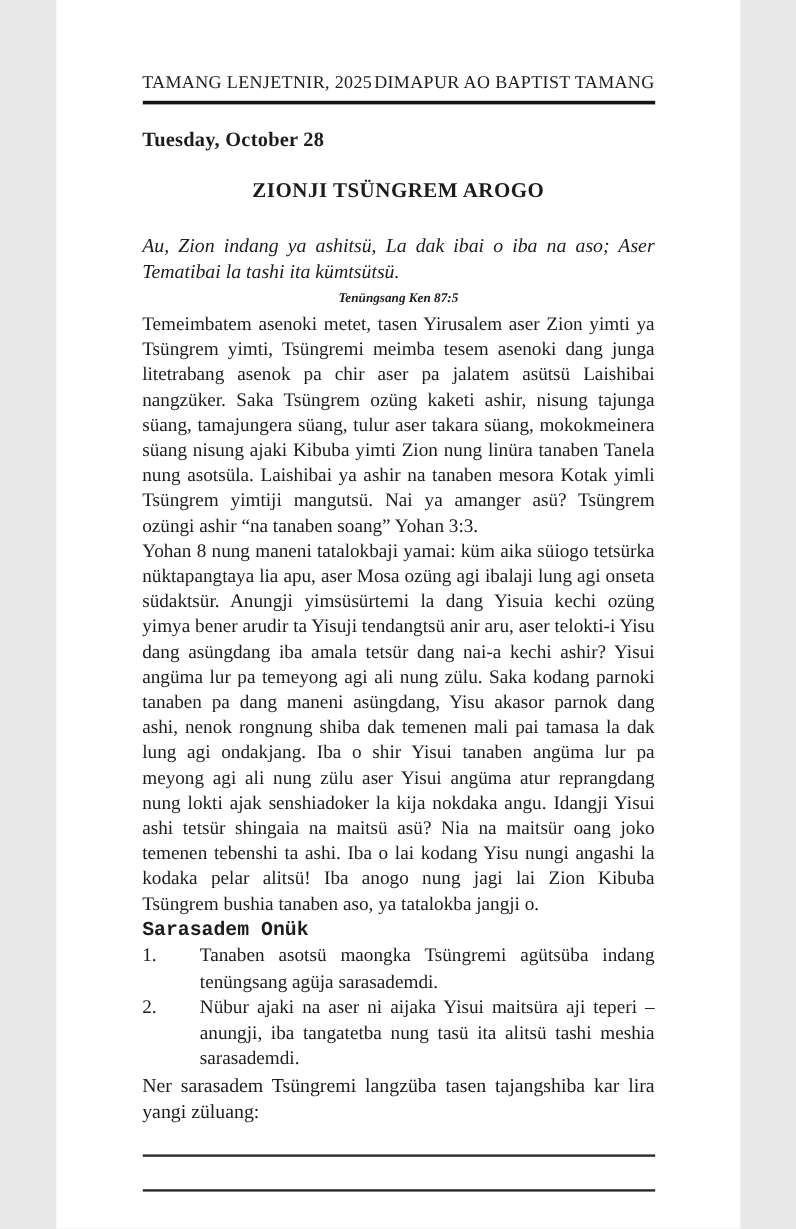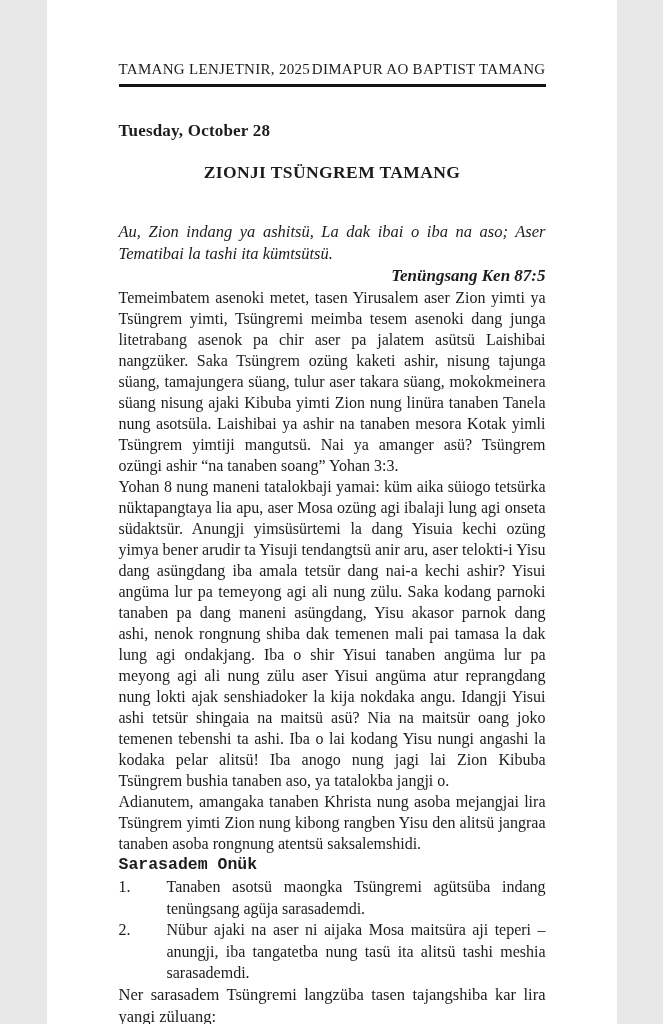--- a/index.html
+++ b/index.html
@@ -19,45 +19,45 @@
     display: flex;
     justify-content: space-between;
     align-items: baseline;
     font-size: 15px;
     line-height: 19px;
     letter-spacing: 0.3px;
     padding-bottom: 5px;
     border-bottom: 3px solid #141414;
   }
   .date-line {
-    margin-top: 34px;
+    margin-top: 20px;
     font-size: 17px;
     font-weight: bold;
     letter-spacing: 0.2px;
   }
   .page-title {
     margin-top: 21px;
     text-align: center;
     font-size: 17.5px;
     font-weight: bold;
     letter-spacing: 0.4px;
   }
   .verse {
-    margin-top: 38px;
+    margin-top: 25px;
     font-style: italic;
     font-size: 16.5px;
     line-height: 22px;
     text-align: justify;
   }
   .verse-ref {
-    font-size: 17px;
+    font-size: 11px;
     font-weight: bold;
     font-style: italic;
     line-height: 22px;
-    text-align: right;
+    text-align: center;
   }
   .body-text p {
     font-size: 16px;
     line-height: 21px;
     text-align: justify;
   }
   .section-heading {
     font-size: 16.5px;
     font-weight: bold;
     line-height: 22px;
@@ -94,42 +94,41 @@
 
 <div class="page">
 
   <div class="masthead">
     <span>TAMANG LENJETNIR, 2025</span>
     <span>DIMAPUR AO BAPTIST TAMANG</span>
   </div>
 
   <div class="date-line">Tuesday, October 28</div>
 
-  <div class="page-title">ZIONJI TSÜNGREM TAMANG</div>
+  <div class="page-title">ZIONJI TSÜNGREM AROGO</div>
 
   <p class="verse">Au, Zion indang ya ashitsü, La dak ibai o iba na aso; Aser Tematibai la tashi ita kümtsütsü.</p>
 
   <div class="verse-ref">Tenüngsang Ken 87:5</div>
 
   <div class="body-text">
     <p>Temeimbatem asenoki metet, tasen Yirusalem aser Zion yimti ya Tsüngrem yimti, Tsüngremi meimba tesem asenoki dang junga litetrabang asenok pa chir aser pa jalatem asütsü Laishibai nangzüker. Saka Tsüngrem ozüng kaketi ashir, nisung tajunga süang, tamajungera süang, tulur aser takara süang, mokokmeinera süang nisung ajaki Kibuba yimti Zion nung linüra tanaben Tanela nung asotsüla. Laishibai ya ashir na tanaben mesora Kotak yimli Tsüngrem yimtiji mangutsü. Nai ya amanger asü? Tsüngrem ozüngi ashir “na tanaben soang” Yohan 3:3.</p>
     <p>Yohan 8 nung maneni tatalokbaji yamai: küm aika süiogo tetsürka nüktapangtaya lia apu, aser Mosa ozüng agi ibalaji lung agi onseta südaktsür. Anungji yimsüsürtemi la dang Yisuia kechi ozüng yimya bener arudir ta Yisuji tendangtsü anir aru, aser telokti-i Yisu dang asüngdang iba amala tetsür dang nai-a kechi ashir? Yisui angüma lur pa temeyong agi ali nung zülu. Saka kodang parnoki tanaben pa dang maneni asüngdang, Yisu akasor parnok dang ashi, nenok rongnung shiba dak temenen mali pai tamasa la dak lung agi ondakjang. Iba o shir Yisui tanaben angüma lur pa meyong agi ali nung zülu aser Yisui angüma atur reprangdang nung lokti ajak senshiadoker la kija nokdaka angu. Idangji Yisui ashi tetsür shingaia na maitsü asü? Nia na maitsür oang joko temenen tebenshi ta ashi. Iba o lai kodang Yisu nungi angashi la kodaka pelar alitsü! Iba anogo nung jagi lai Zion Kibuba Tsüngrem bushia tanaben aso, ya tatalokba jangji o.</p>
-    <p>Adianutem, amangaka tanaben Khrista nung asoba mejangjai lira Tsüngrem yimti Zion nung kibong rangben Yisu den alitsü jangraa tanaben asoba rongnung atentsü saksalemshidi.</p>
   </div>
 
   <div class="section-heading">Sarasadem Onük</div>
 
   <ul class="qlist">
     <li>
       <span class="num">1.</span>
       <span class="qtext">Tanaben asotsü maongka Tsüngremi agütsüba indang tenüngsang agüja sarasademdi.</span>
     </li>
     <li>
       <span class="num">2.</span>
-      <span class="qtext">Nübur ajaki na aser ni aijaka Mosa maitsüra aji teperi – anungji, iba tangatetba nung tasü ita alitsü tashi meshia sarasademdi.</span>
+      <span class="qtext">Nübur ajaki na aser ni aijaka Yisui maitsüra aji teperi – anungji, iba tangatetba nung tasü ita alitsü tashi meshia sarasademdi.</span>
     </li>
   </ul>
 
   <p class="closing-prompt">Ner sarasadem Tsüngremi langzüba tasen tajangshiba kar lira yangi züluang:</p>
 
   <div class="write-line first"></div>
   <div class="write-line second"></div>
 
 </div>
 

